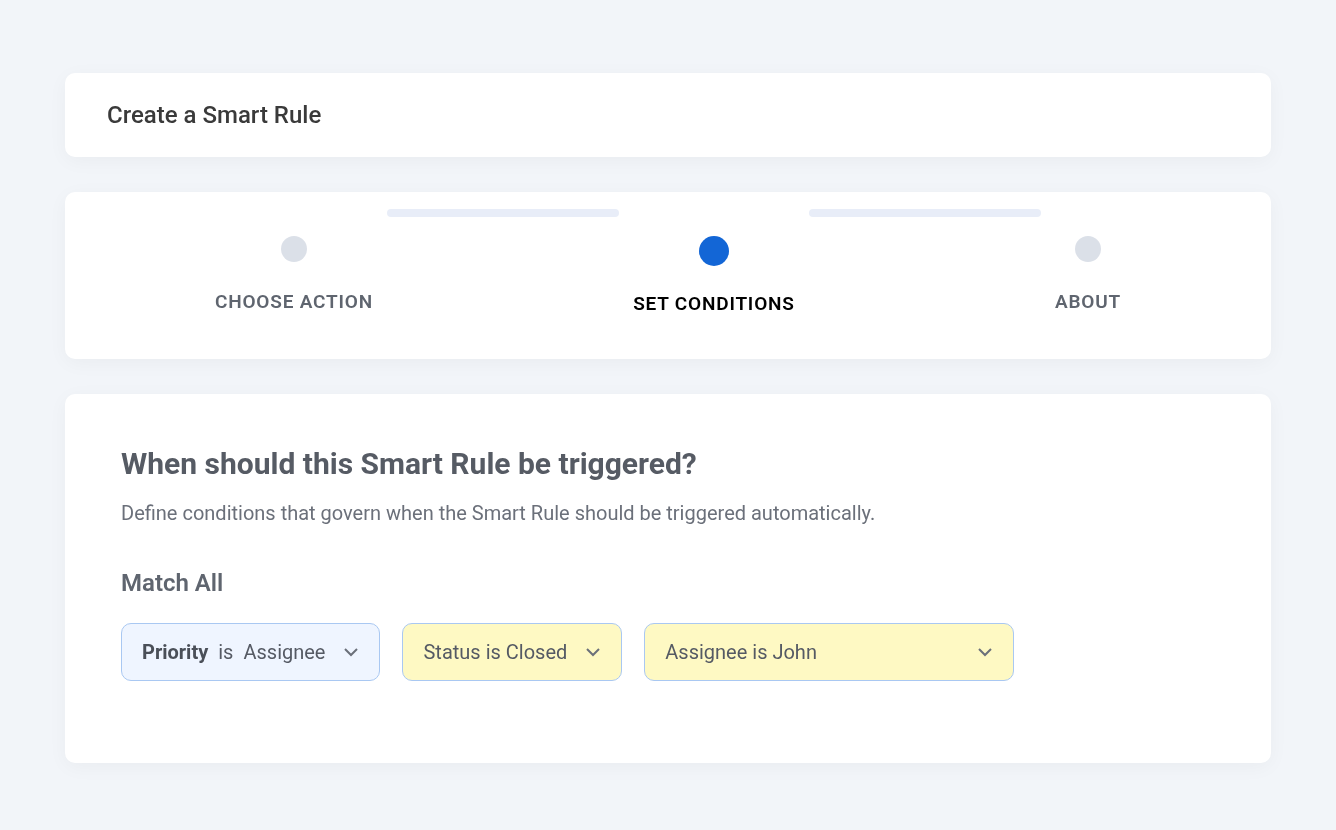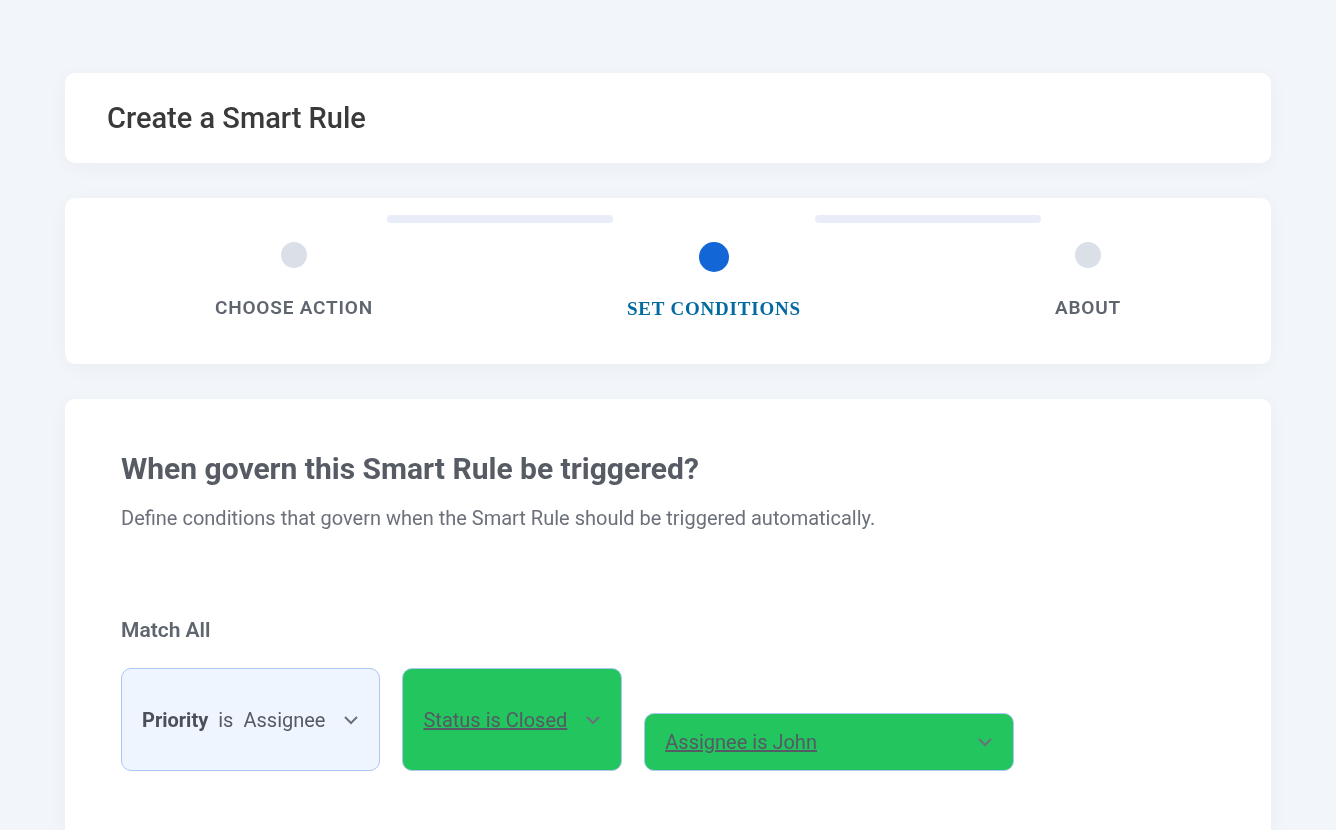--- a/index.html
+++ b/index.html
@@ -27,21 +27,21 @@
       border-radius: 10px;
       box-shadow: 0 4px 20px rgba(0,0,0,0.04);
       margin-bottom: 35px;
     }
     
     .header-card {
       padding: 28px 42px;
     }
     
     .page-title {
-      font-size: 29px;
+      font-size: 24px;
       font-weight: 500;
       color: #3a3a3a;
     }
     
     .stepper-card {
       padding: 44px 150px 44px 150px;
     }
     
     .stepper {
       display: flex;
@@ -75,22 +75,21 @@
     }
     
     .step-label {
       font-size: 19px;
       font-weight: 600;
       letter-spacing: 0.8px;
       color: #5f656f;
     }
     
     .step-label.active {
-      color: #0369a1;
-      font-family: Liberation Serif, serif;
+      color: #000000;
     }
     
     .step-line {
       height: 8px;
       background: #e8edf8;
       border-radius: 4px;
       flex: 1;
       margin: 0 14px;
       position: relative;
       top: -27px;
@@ -104,25 +103,25 @@
       font-size: 30px;
       font-weight: 700;
       color: #565b64;
       margin-bottom: 20px;
     }
     
     .content-subheading {
       font-size: 20px;
       font-weight: 400;
       color: #6b707a;
-      margin-bottom: 88px;
+      margin-bottom: 44px;
     }
     
     .match-label {
-      font-size: 21px;
+      font-size: 24px;
       font-weight: 600;
       color: #5f656f;
       margin-bottom: 26px;
     }
     
     .conditions-row {
       display: flex;
       gap: 22px;
       flex-wrap: wrap;
     }
@@ -134,22 +133,21 @@
       padding: 16px 20px;
       display: flex;
       align-items: center;
       gap: 10px;
       font-size: 20px;
       color: #555a64;
       cursor: pointer;
     }
     
     .condition-pill.white-bg {
-      background: #22c55e;
-      text-decoration: underline;
+      background: #fef9c3;
     }
     
     .cond-key {
       font-weight: 700;
       color: #4a4f58;
     }
     
     .cond-is {
       font-weight: 400;
     }
@@ -172,21 +170,20 @@
       fill: none;
     }
     
     .pill-wide .chevron {
       margin-left: auto;
     }
     
     .pill-wide {
       min-width: 370px;
       justify-content: space-between;
-      margin-top: 45px;
     }
     
     .pill-wide .pill-text {
       display: flex;
       gap: 8px;
     }
   </style>
 </head>
 <body>
 
@@ -215,21 +212,21 @@
 
       <div class="step">
         <div class="step-dot"></div>
         <div class="step-label">ABOUT</div>
       </div>
 
     </div>
   </div>
 
   <div class="card content-card">
-    <h2 class="content-heading">When govern this Smart Rule be triggered?</h2>
+    <h2 class="content-heading">When should this Smart Rule be triggered?</h2>
     <p class="content-subheading">Define conditions that govern when the Smart Rule should be triggered automatically.</p>
 
     <div class="match-label">Match All</div>
 
     <div class="conditions-row">
 
       <div class="condition-pill">
         <span class="cond-key">Priority</span>
         <span class="cond-is">is</span>
         <span class="cond-val">Assignee</span>

